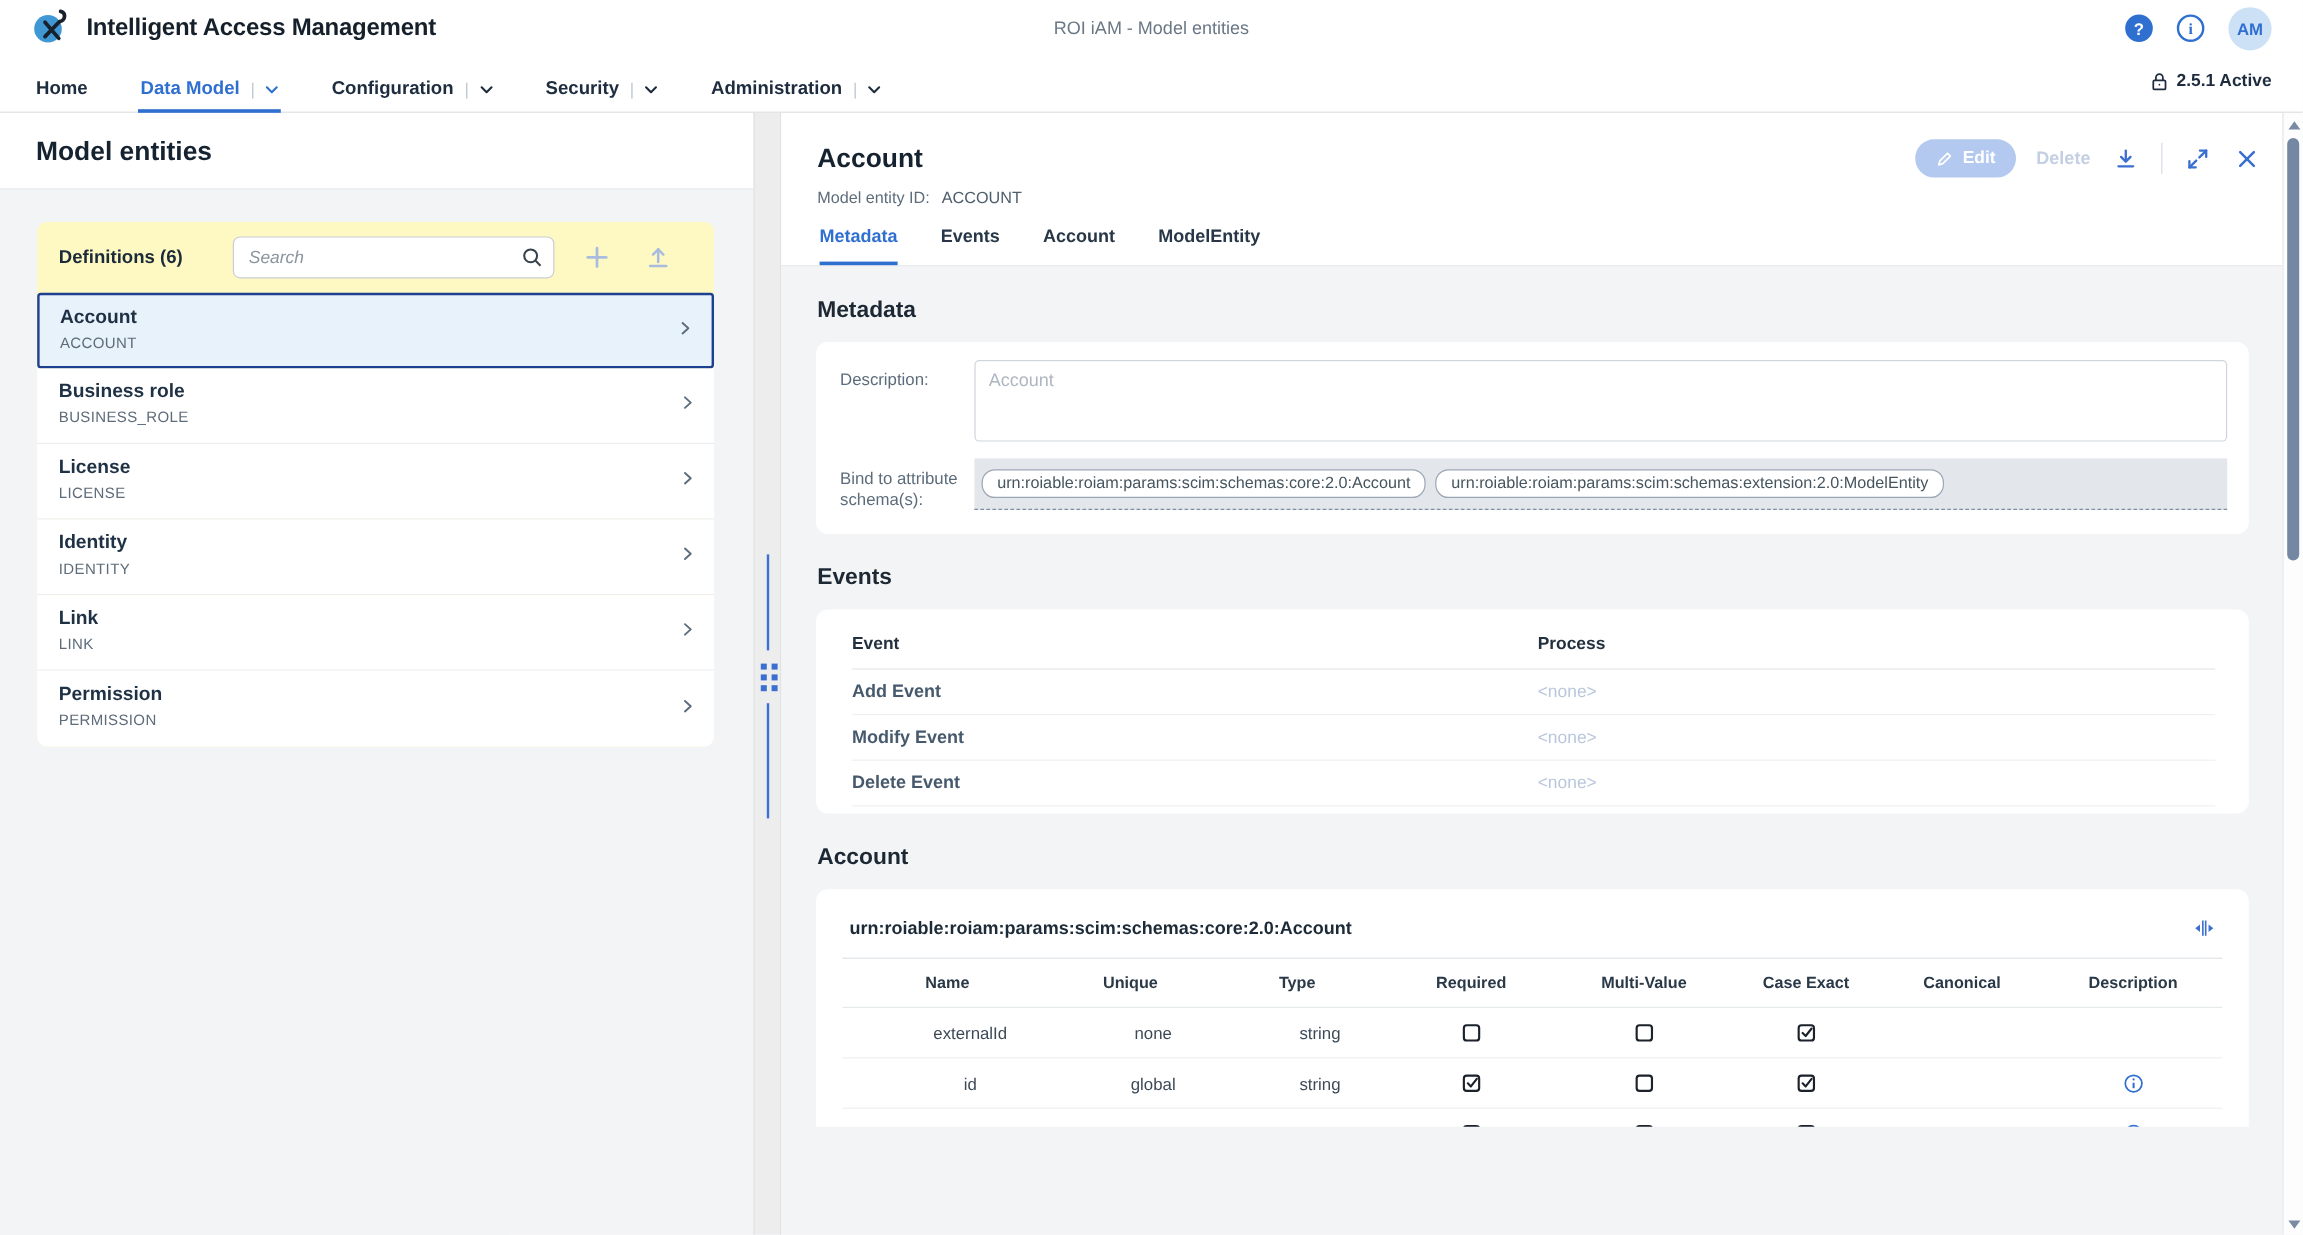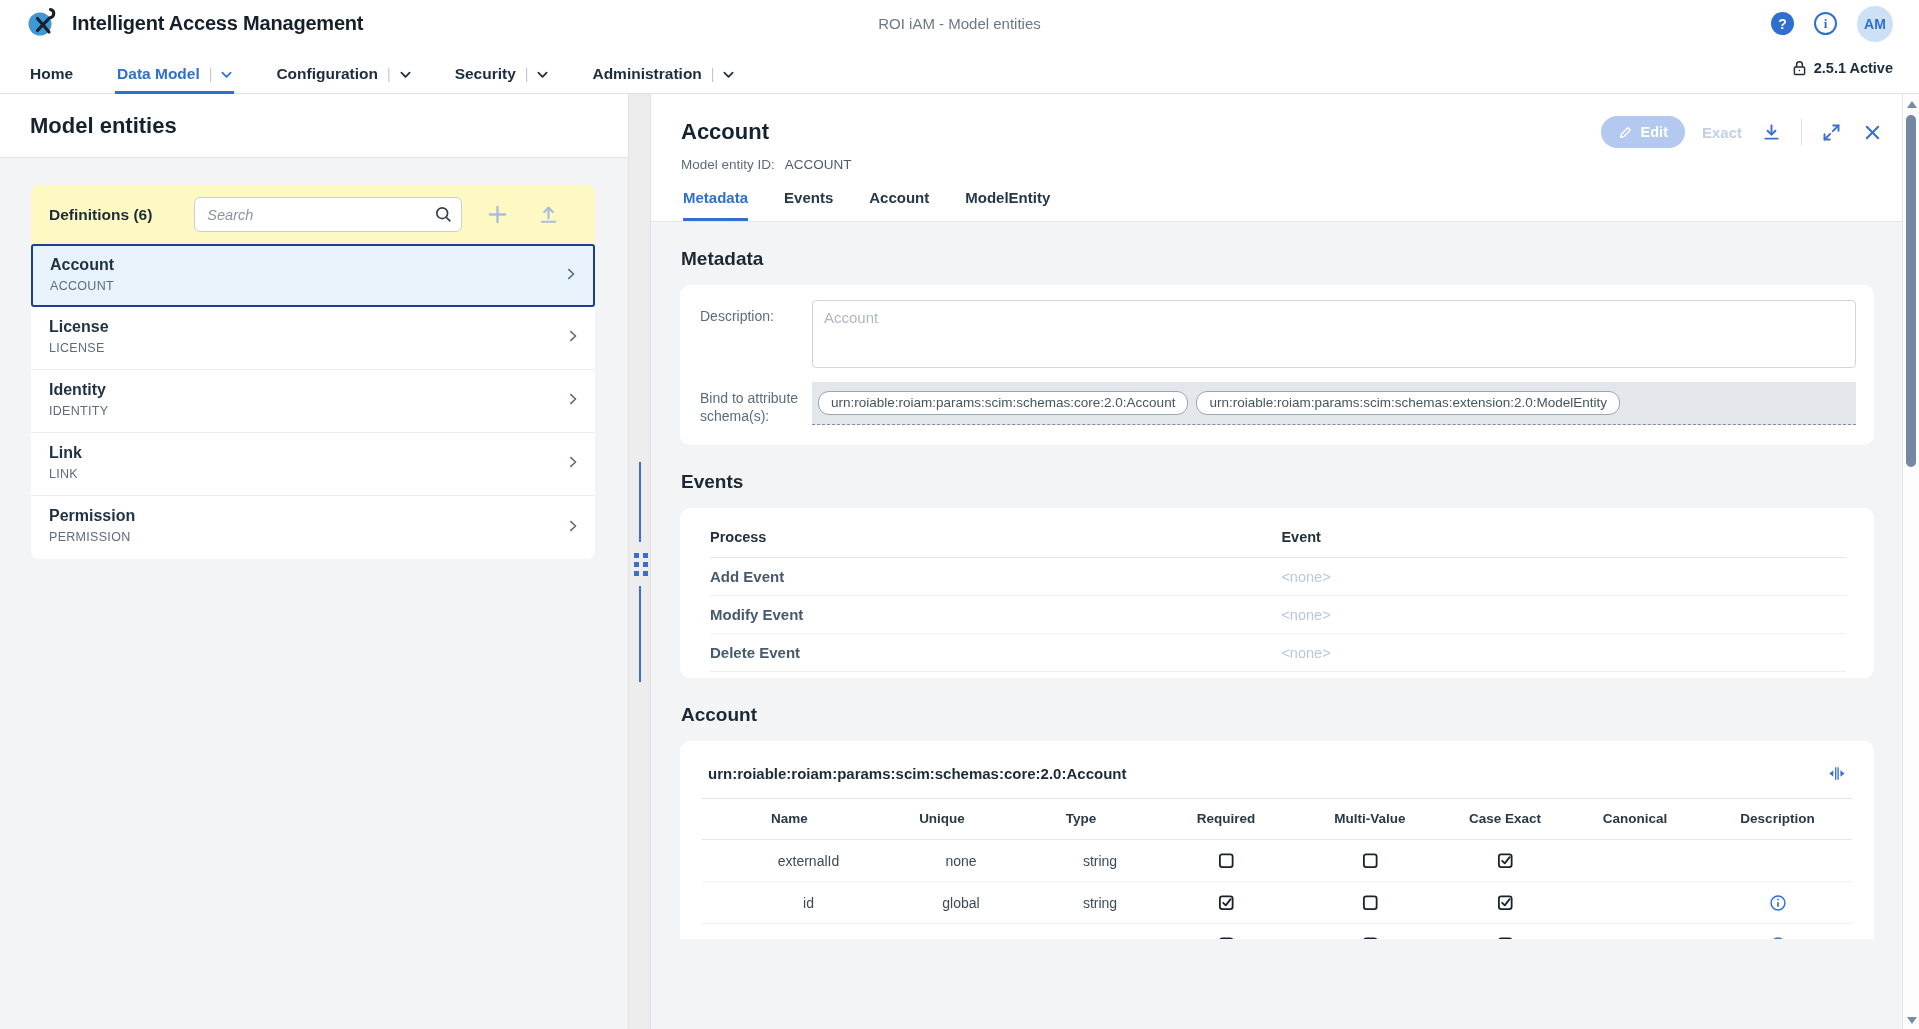--- a/index.html
+++ b/index.html
@@ -210,20 +210,27 @@
         </div>
         <ul class="entity-list" id="entity-list">
             <li class="entity-item selected">
               <div class="entity-name">Account</div>
               <div class="entity-code">ACCOUNT</div>
               <span class="entity-chevron"><svg width="14" height="14" viewBox="0 0 16 16" fill="none" stroke="#5c6b7a" stroke-width="1.8" stroke-linecap="round" stroke-linejoin="round">
                   <polyline points="5.5,3 11,8 5.5,13"></polyline>
                 </svg></span>
             </li>
             <li class="entity-item">
+              <div class="entity-name">Business role</div>
+              <div class="entity-code">BUSINESS_ROLE</div>
+              <span class="entity-chevron"><svg width="14" height="14" viewBox="0 0 16 16" fill="none" stroke="#5c6b7a" stroke-width="1.8" stroke-linecap="round" stroke-linejoin="round">
+                  <polyline points="5.5,3 11,8 5.5,13"></polyline>
+                </svg></span>
+            </li>
+            <li class="entity-item">
               <div class="entity-name">License</div>
               <div class="entity-code">LICENSE</div>
               <span class="entity-chevron"><svg width="14" height="14" viewBox="0 0 16 16" fill="none" stroke="#5c6b7a" stroke-width="1.8" stroke-linecap="round" stroke-linejoin="round">
                   <polyline points="5.5,3 11,8 5.5,13"></polyline>
                 </svg></span>
             </li>
             <li class="entity-item">
               <div class="entity-name">Identity</div>
               <div class="entity-code">IDENTITY</div>
               <span class="entity-chevron"><svg width="14" height="14" viewBox="0 0 16 16" fill="none" stroke="#5c6b7a" stroke-width="1.8" stroke-linecap="round" stroke-linejoin="round">
@@ -265,21 +272,21 @@
     <div class="detail-header">
       <div class="detail-title-row">
         <div class="detail-title">Account</div>
         <div class="detail-actions">
           <button class="edit-btn">
             <svg width="15" height="15" viewBox="0 0 20 20" fill="none" stroke="#fff" stroke-width="1.9" stroke-linejoin="round">
               <path d="M3.5 16.5l1.3-4.5 8.4-8.4 3.2 3.2-8.4 8.4-4.5 1.3z"></path>
             </svg>
             <span>Edit</span>
           </button>
-          <button class="delete-btn">Exact</button>
+          <button class="delete-btn">Delete</button>
           <button class="icon-btn">
             <svg width="21" height="21" viewBox="0 0 24 24" fill="none" stroke="#3a6fd0" stroke-width="2.2" stroke-linecap="round" stroke-linejoin="round">
               <path d="M12 4v10"></path>
                 <path d="M7.5 10 12 14.5 16.5 10"></path>
                 <line x1="5" y1="19" x2="19" y2="19"></line>
             </svg>
           </button>
           <div class="action-divider"></div>
           <button class="icon-btn">
             <svg width="21" height="21" viewBox="0 0 24 24" fill="none" stroke="#3a6fd0" stroke-width="2.2" stroke-linecap="round" stroke-linejoin="round">
@@ -321,22 +328,22 @@
           <div class="chips-zone" id="chips-zone">
               <span class="chip">urn:roiable:roiam:params:scim:schemas:core:2.0:Account</span>
               <span class="chip">urn:roiable:roiam:params:scim:schemas:extension:2.0:ModelEntity</span>
             </div>
         </div>
       </div>
 
       <div class="section-heading">Events</div>
       <div class="card events-card">
         <div class="ev-head">
+          <div>Event</div>
           <div>Process</div>
-          <div>Event</div>
         </div>
         <div id="events-rows">
             <div class="ev-row">
               <div class="ev-event">Add Event</div>
               <div class="ev-process">&lt;none&gt;</div>
             </div>
             <div class="ev-row">
               <div class="ev-event">Modify Event</div>
               <div class="ev-process">&lt;none&gt;</div>
             </div>

